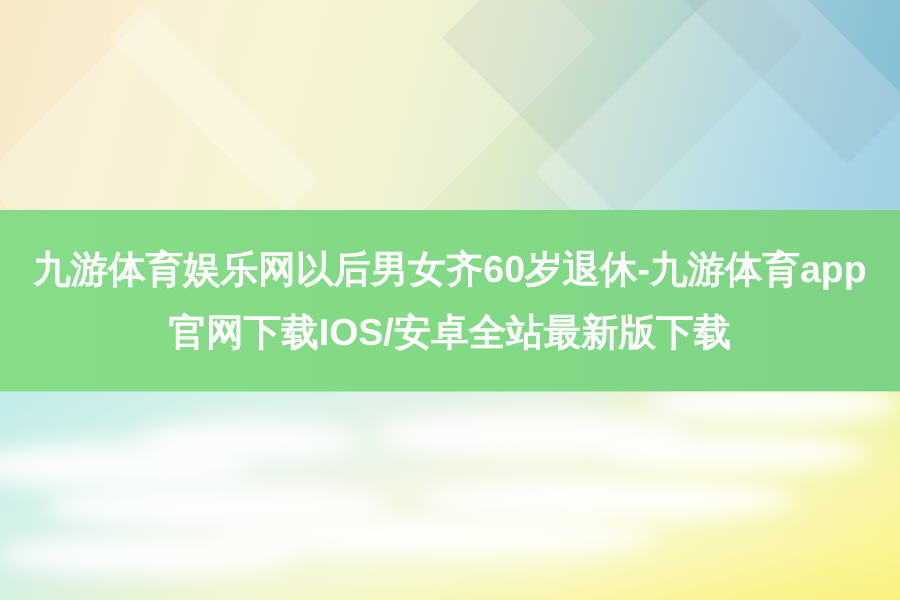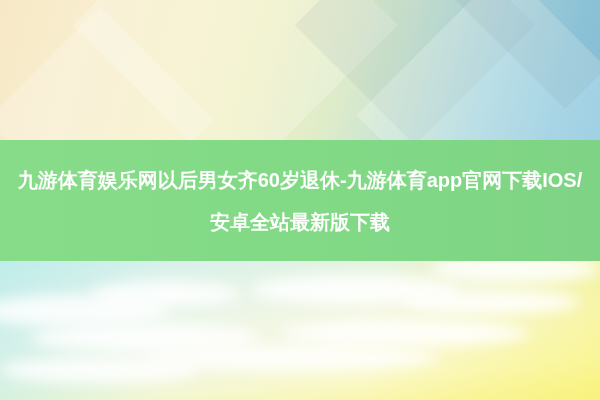--- a/index.html
+++ b/index.html
@@ -58,21 +58,21 @@
     background: linear-gradient(90deg, #87dc8a 0%, #83da86 40%, #80d785 70%, #7ed484 100%);
     display: flex;
     flex-direction: column;
     align-items: center;
     justify-content: center;
   }
   .title-text {
     width: 580px;
     text-align: center;
     color: #fdfefd;
-    font-size: 20px;
+    font-size: 25px;
     line-height: 42px;
     font-weight: 700;
     letter-spacing: 0px;
     word-break: break-all;
     padding: 0 6px;
     box-sizing: border-box;
   }
 
   
   .bottom-band {

